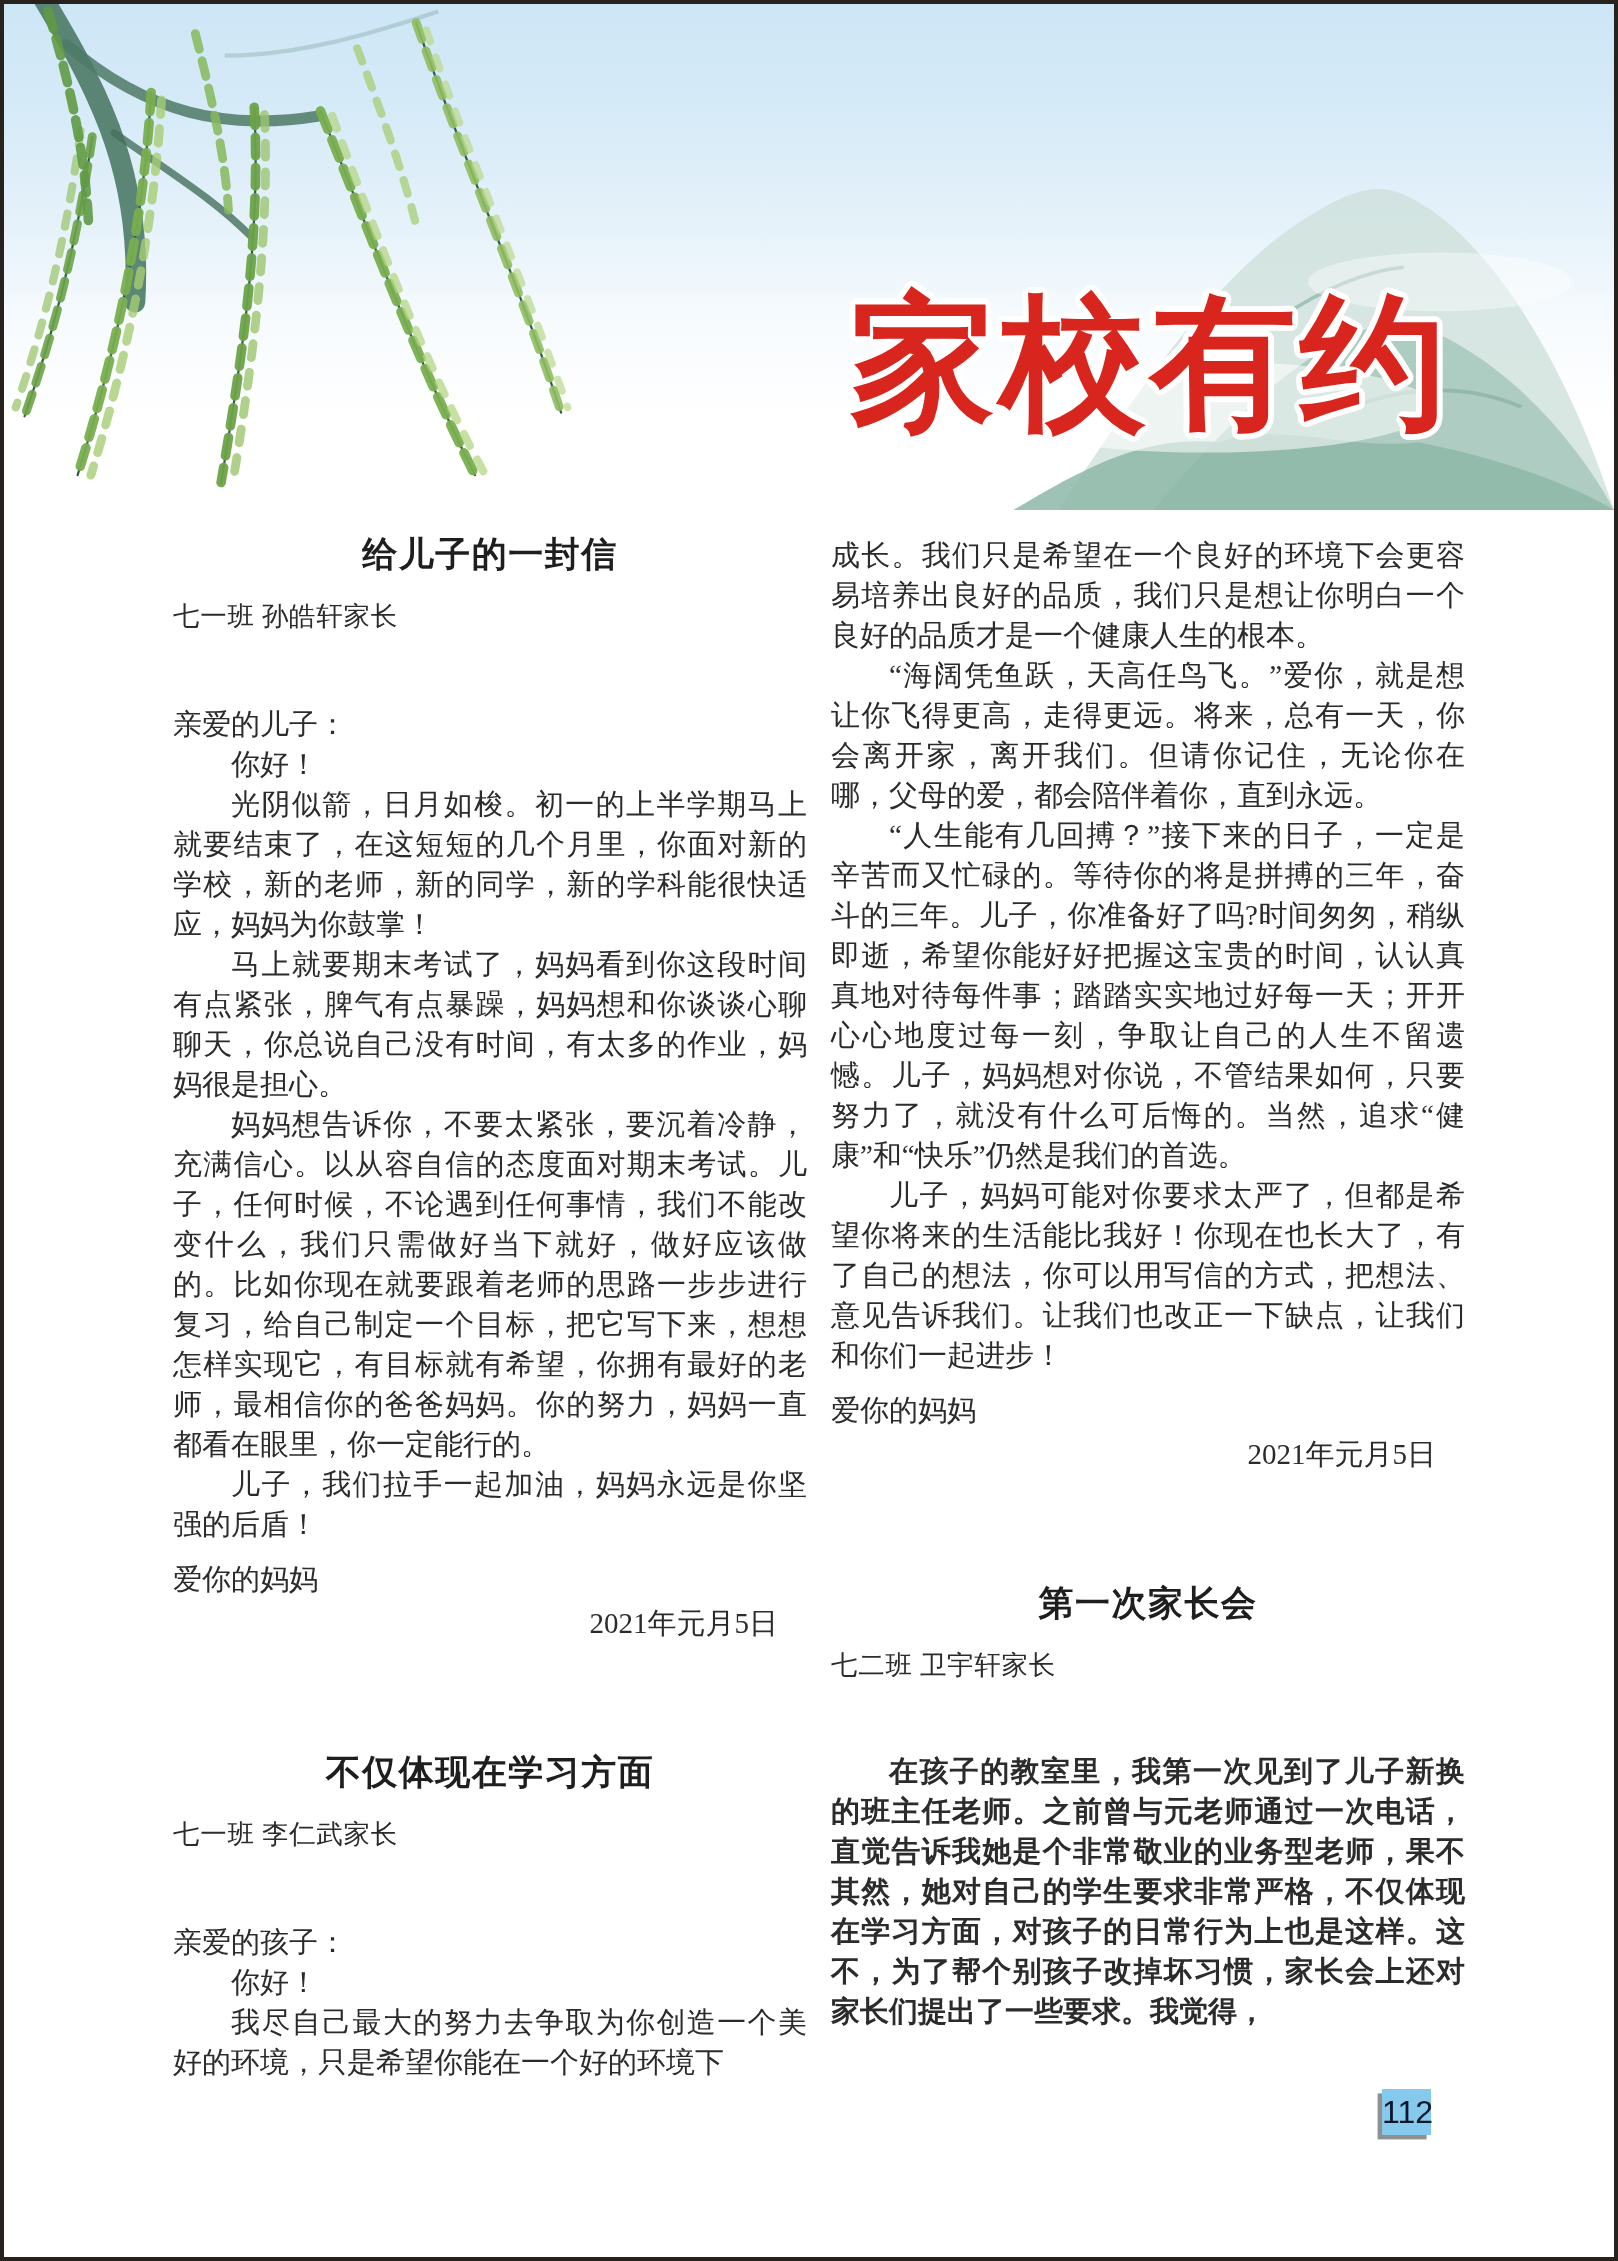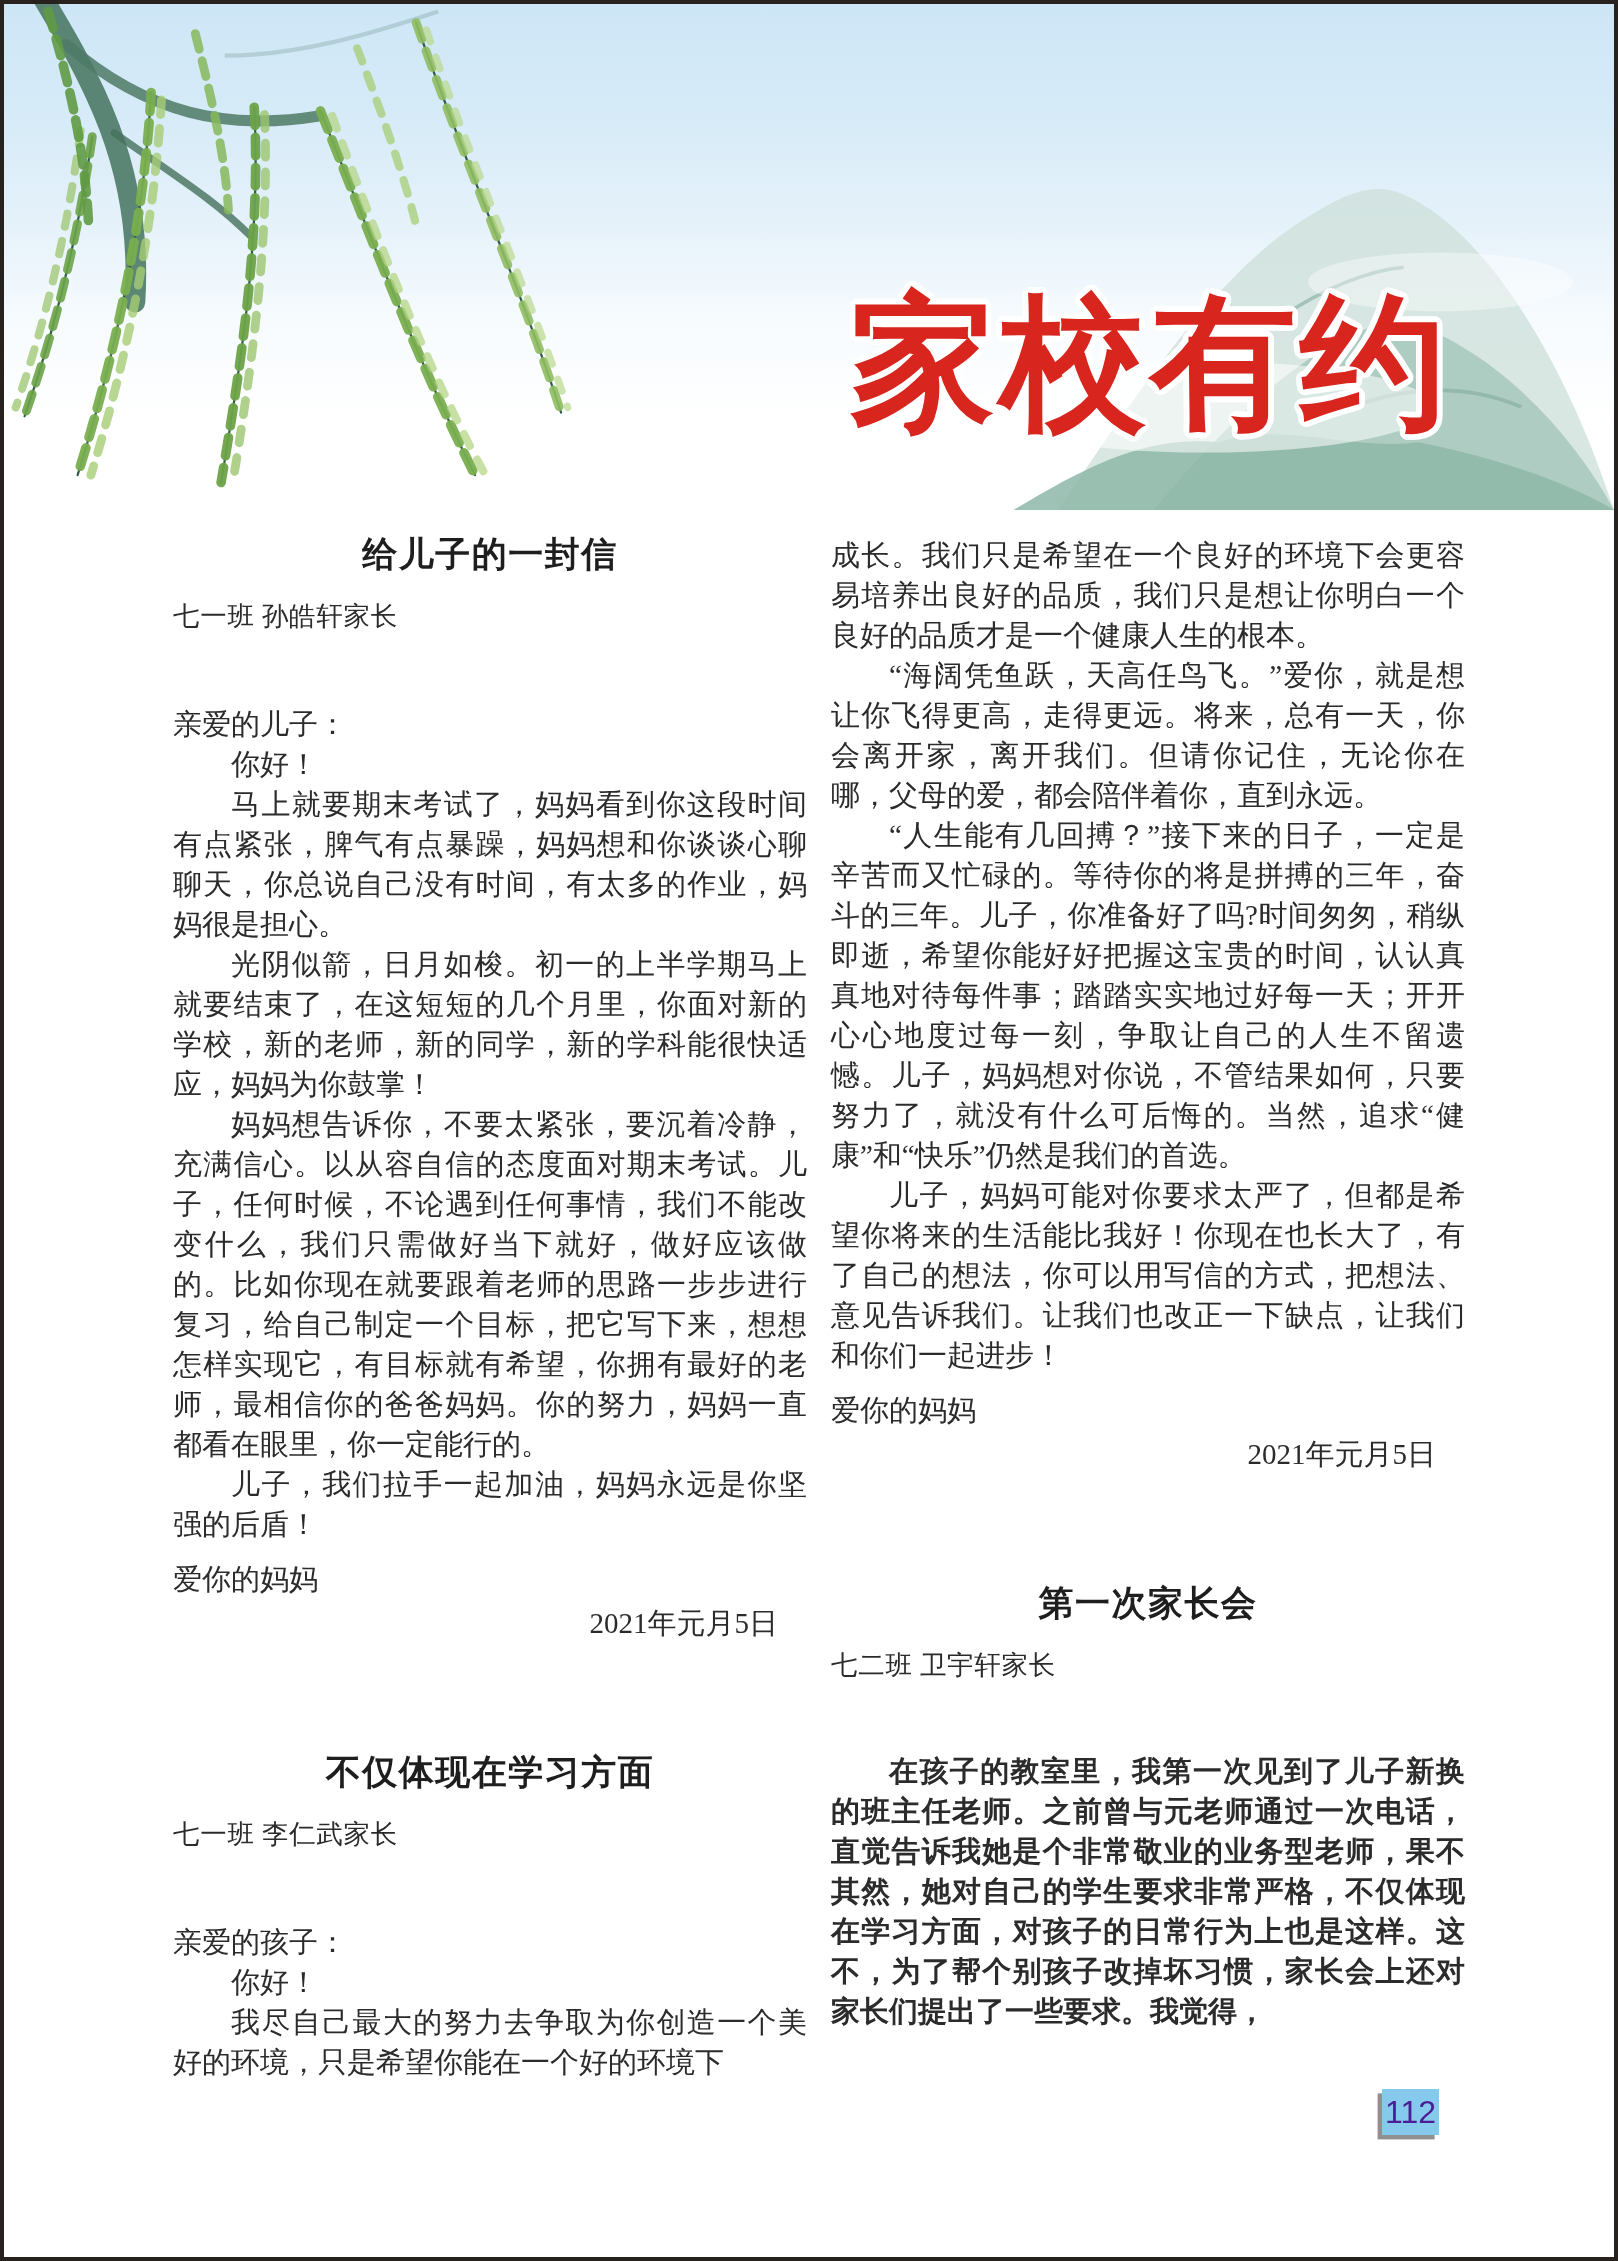--- a/index.html
+++ b/index.html
@@ -26,23 +26,23 @@
   .atitle{margin:8px;font-size:35px;line-height:41px;font-weight:700;text-align:center;color:#1e1e1e;letter-spacing:1.5px;}
   .atitle.gap{margin-top:107px;}
   .byline{margin-top:25px;font-size:26.5px;line-height:32px;text-align:left;color:#2b2b2b;letter-spacing:0.7px;}
   p.body{margin:0;font-size:29px;line-height:40px;text-align:justify;}
   p.salutation{margin-top:72px;}
   p.after-byline{margin-top:70px;font-weight:bold;}
   .indent{text-indent:2em;}
   p.sign-name{margin-top:13px;text-align:left;padding-right:54px;line-height:44px;}
   p.sign-date{text-align:right;padding-right:29px;line-height:44px;}
   .page-num{
-    position:absolute;left:1378px;top:2085px;width:57px;height:46px;
+    position:absolute;left:1378px;top:2085px;width:49px;height:46px;
     background:#85c9ec;box-shadow:-4.4px 4.4px 0 rgba(125,125,125,.85);
-    color:#4c1d95;font-family:"Liberation Sans","DejaVu Sans",sans-serif;
+    color:#0f172a;font-family:"Liberation Sans","DejaVu Sans",sans-serif;
     font-size:32px;line-height:46px;text-align:center;
   }
 </style>
 </head>
 <body>
 
 <div class="page">
 
   <div class="sky"></div>
 
@@ -89,22 +89,22 @@
 
   <svg class="masthead-svg" width="692" height="243" viewBox="0 0 940 330">
     <text x="12" y="238" fill="#d8251e">家校有约</text>
   </svg>
 
   <div class="col col-left">
     <h2 class="atitle">给儿子的一封信</h2>
     <div class="byline">七一班 孙皓轩家长</div>
     <p class="body salutation">亲爱的儿子：</p>
     <p class="body indent">你好！</p>
+    <p class="body indent">光阴似箭，日月如梭。初一的上半学期马上就要结束了，在这短短的几个月里，你面对新的学校，新的老师，新的同学，新的学科能很快适应，妈妈为你鼓掌！</p>
     <p class="body indent">马上就要期末考试了，妈妈看到你这段时间有点紧张，脾气有点暴躁，妈妈想和你谈谈心聊聊天，你总说自己没有时间，有太多的作业，妈妈很是担心。</p>
-    <p class="body indent">光阴似箭，日月如梭。初一的上半学期马上就要结束了，在这短短的几个月里，你面对新的学校，新的老师，新的同学，新的学科能很快适应，妈妈为你鼓掌！</p>
     <p class="body indent">妈妈想告诉你，不要太紧张，要沉着冷静，充满信心。以从容自信的态度面对期末考试。儿子，任何时候，不论遇到任何事情，我们不能改变什么，我们只需做好当下就好，做好应该做的。比如你现在就要跟着老师的思路一步步进行复习，给自己制定一个目标，把它写下来，想想怎样实现它，有目标就有希望，你拥有最好的老师，最相信你的爸爸妈妈。你的努力，妈妈一直都看在眼里，你一定能行的。</p>
     <p class="body indent">儿子，我们拉手一起加油，妈妈永远是你坚强的后盾！</p>
     <p class="body sign-name">爱你的妈妈</p>
     <p class="body sign-date">2021年元月5日</p>
 
     <h2 class="atitle gap">不仅体现在学习方面</h2>
     <div class="byline">七一班 李仁武家长</div>
     <p class="body salutation">亲爱的孩子：</p>
     <p class="body indent">你好！</p>
     <p class="body indent">我尽自己最大的努力去争取为你创造一个美好的环境，只是希望你能在一个好的环境下</p>

